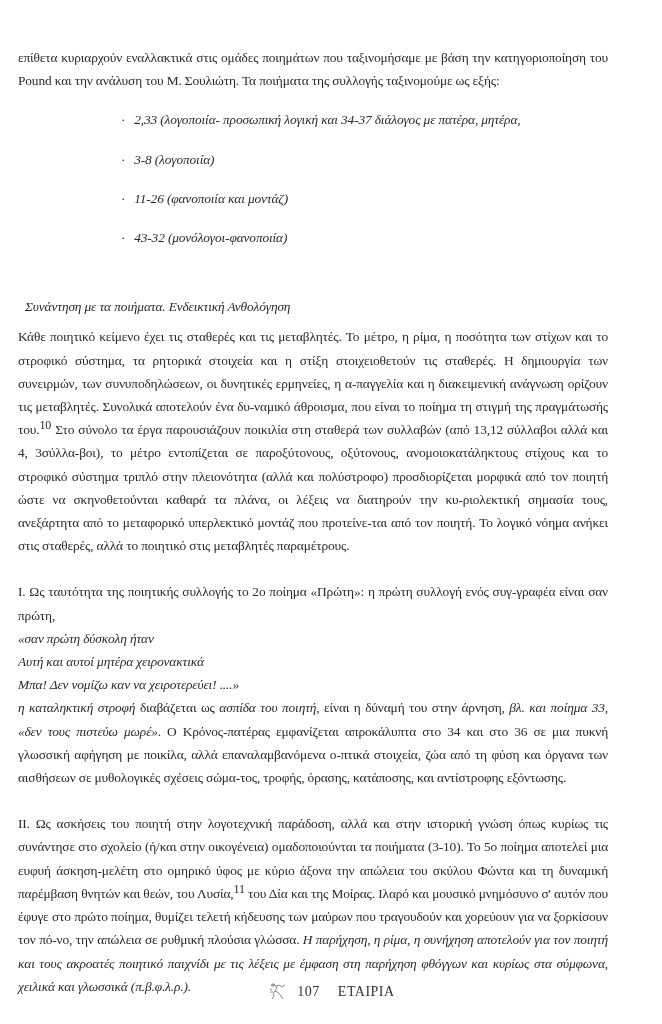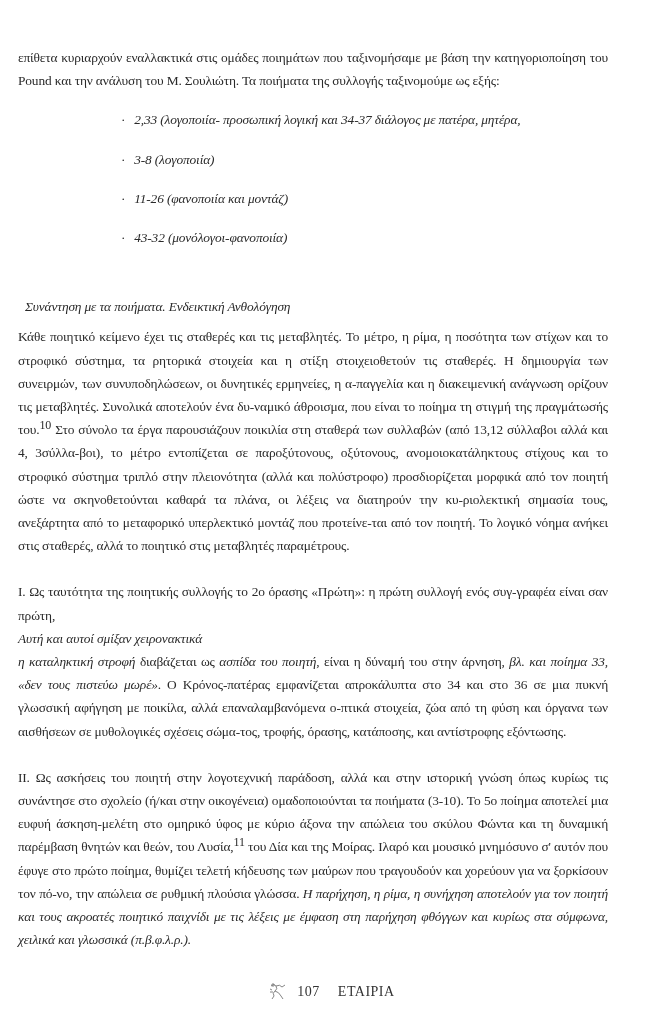--- a/index.html
+++ b/index.html
@@ -87,22 +87,24 @@
     </li>
   </ul>
 
   <div class="spacer-lg"></div>
 
   <p class="section-heading">Συνάντηση με τα ποιήματα. Ενδεικτική Ανθολόγηση</p>
   <p class="para"><span>Κάθε ποιητικό κείμενο έχει τις σταθερές και τις μεταβλητές. Το μέτρο, η ρίμα, η ποσότητα των στίχων και το στροφικό σύστημα, τα ρητορικά στοιχεία και η στίξη στοιχειοθετούν τις σταθερές. Η δημιουργία των συνειρμών, των συνυποδηλώσεων, οι δυνητικές ερμηνείες, η α-παγγελία και η διακειμενική ανάγνωση ορίζουν τις μεταβλητές. Συνολικά αποτελούν ένα δυ-ναμικό άθροισμα, που είναι το ποίημα τη στιγμή της πραγμάτωσής του.</span><sup class="fn">10</sup><span> Στο σύνολο τα έργα παρουσιάζουν ποικιλία στη σταθερά των συλλαβών (από 13,12 σύλλαβοι αλλά και 4, 3σύλλα-βοι), το μέτρο εντοπίζεται σε παροξύτονους, οξύτονους, ανομοιοκατάληκτους στίχους και το στροφικό σύστημα τριπλό στην πλειονότητα (αλλά και πολύστροφο) προσδιορίζεται μορφικά από τον ποιητή ώστε να σκηνοθετούνται καθαρά τα πλάνα, οι λέξεις να διατηρούν την κυ-ριολεκτική σημασία τους, ανεξάρτητα από το μεταφορικό υπερλεκτικό μοντάζ που προτείνε-ται από τον ποιητή. Το λογικό νόημα ανήκει στις σταθερές, αλλά το ποιητικό στις μεταβλητές παραμέτρους.</span></p>
 
   <div class="spacer-lg"></div>
 
-  <p class="para">I. Ως ταυτότητα της ποιητικής συλλογής το 2ο όρασης «Πρώτη»: η πρώτη συλλογή ενός συγ-γραφέα είναι σαν πρώτη,</p>
-  <p class="verse">Αυτή και αυτοί σμίξαν χειρονακτικά</p>
+  <p class="para">I. Ως ταυτότητα της ποιητικής συλλογής το 2ο ποίημα «Πρώτη»: η πρώτη συλλογή ενός συγ-γραφέα είναι σαν πρώτη,</p>
+  <p class="verse">«σαν πρώτη δύσκολη ήταν</p>
+  <p class="verse">Αυτή και αυτοί μητέρα χειρονακτικά</p>
+  <p class="verse">Μπα! Δεν νομίζω καν να χειροτερεύει! ....»</p>
   <p class="para"><span class="i">η καταληκτική στροφή</span><span> διαβάζεται ως </span><span class="i">ασπίδα του ποιητή</span><span>, είναι η δύναμή του στην άρνηση,</span> <span class="i">βλ. και ποίημα 33, «δεν τους πιστεύω μωρέ»</span><span>. Ο Κρόνος-πατέρας εμφανίζεται απροκάλυπτα στο 34 και στο 36 σε μια πυκνή γλωσσική αφήγηση με ποικίλα, αλλά επαναλαμβανόμενα ο-πτικά στοιχεία, ζώα από τη φύση και όργανα των αισθήσεων σε μυθολογικές σχέσεις σώμα-τος, τροφής, όρασης, κατάποσης, και αντίστροφης εξόντωσης.</span></p>
 
   <div class="spacer-lg"></div>
 
   <p class="para"><span>II. Ως ασκήσεις του ποιητή στην λογοτεχνική παράδοση, αλλά και στην ιστορική γνώση όπως κυρίως τις συνάντησε στο σχολείο (ή/και στην οικογένεια) ομαδοποιούνται τα ποιήματα (3-10). Το 5ο ποίημα αποτελεί μια ευφυή άσκηση-μελέτη στο ομηρικό ύφος με κύριο άξονα την απώλεια του σκύλου Φώντα και τη δυναμική παρέμβαση θνητών και θεών, του Λυσία,</span><sup class="fn">11</sup><span> του Δία και της Μοίρας. Ιλαρό και μουσικό μνημόσυνο σ' αυτόν που έφυγε στο πρώτο ποίημα, θυμίζει τελετή κήδευσης των μαύρων που τραγουδούν και χορεύουν για να ξορκίσουν τον πό-νο, την απώλεια σε ρυθμική πλούσια γλώσσα. </span><span class="i">Η παρήχηση, η ρίμα, η συνήχηση αποτελούν για τον ποιητή και τους ακροατές ποιητικό παιχνίδι με τις λέξεις με έμφαση στη παρήχηση φθόγγων και κυρίως στα σύμφωνα, χειλικά και γλωσσικά (π.β.φ.λ.ρ.).</span></p>
 
 </div>
 
 <div class="footer">
   <span class="logo">

